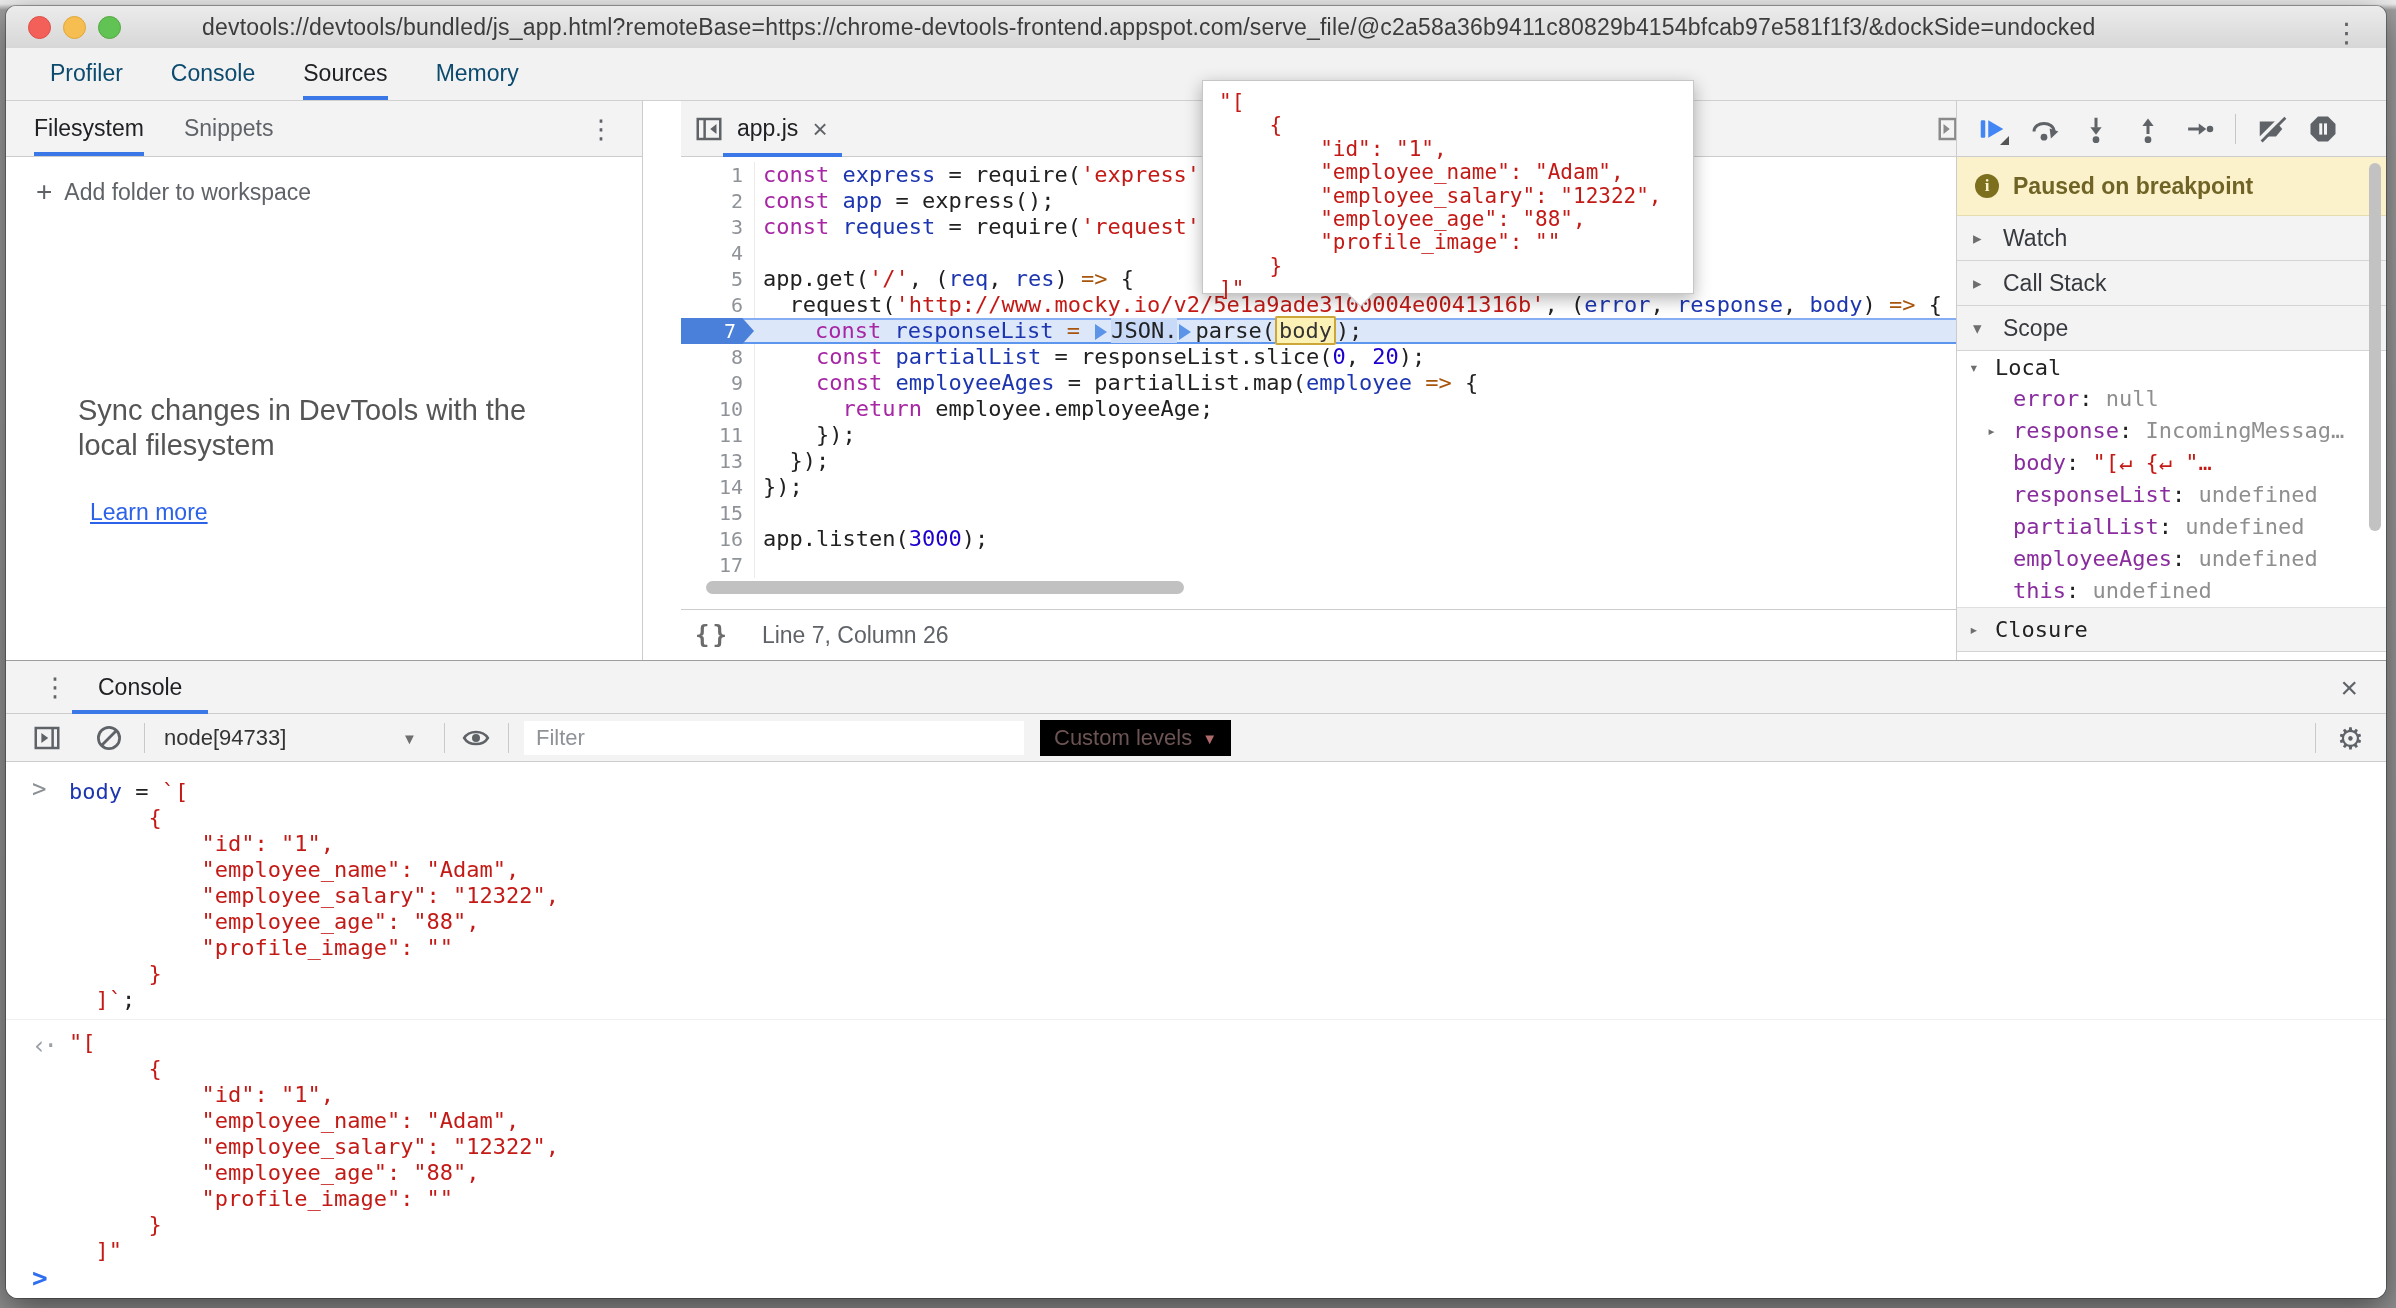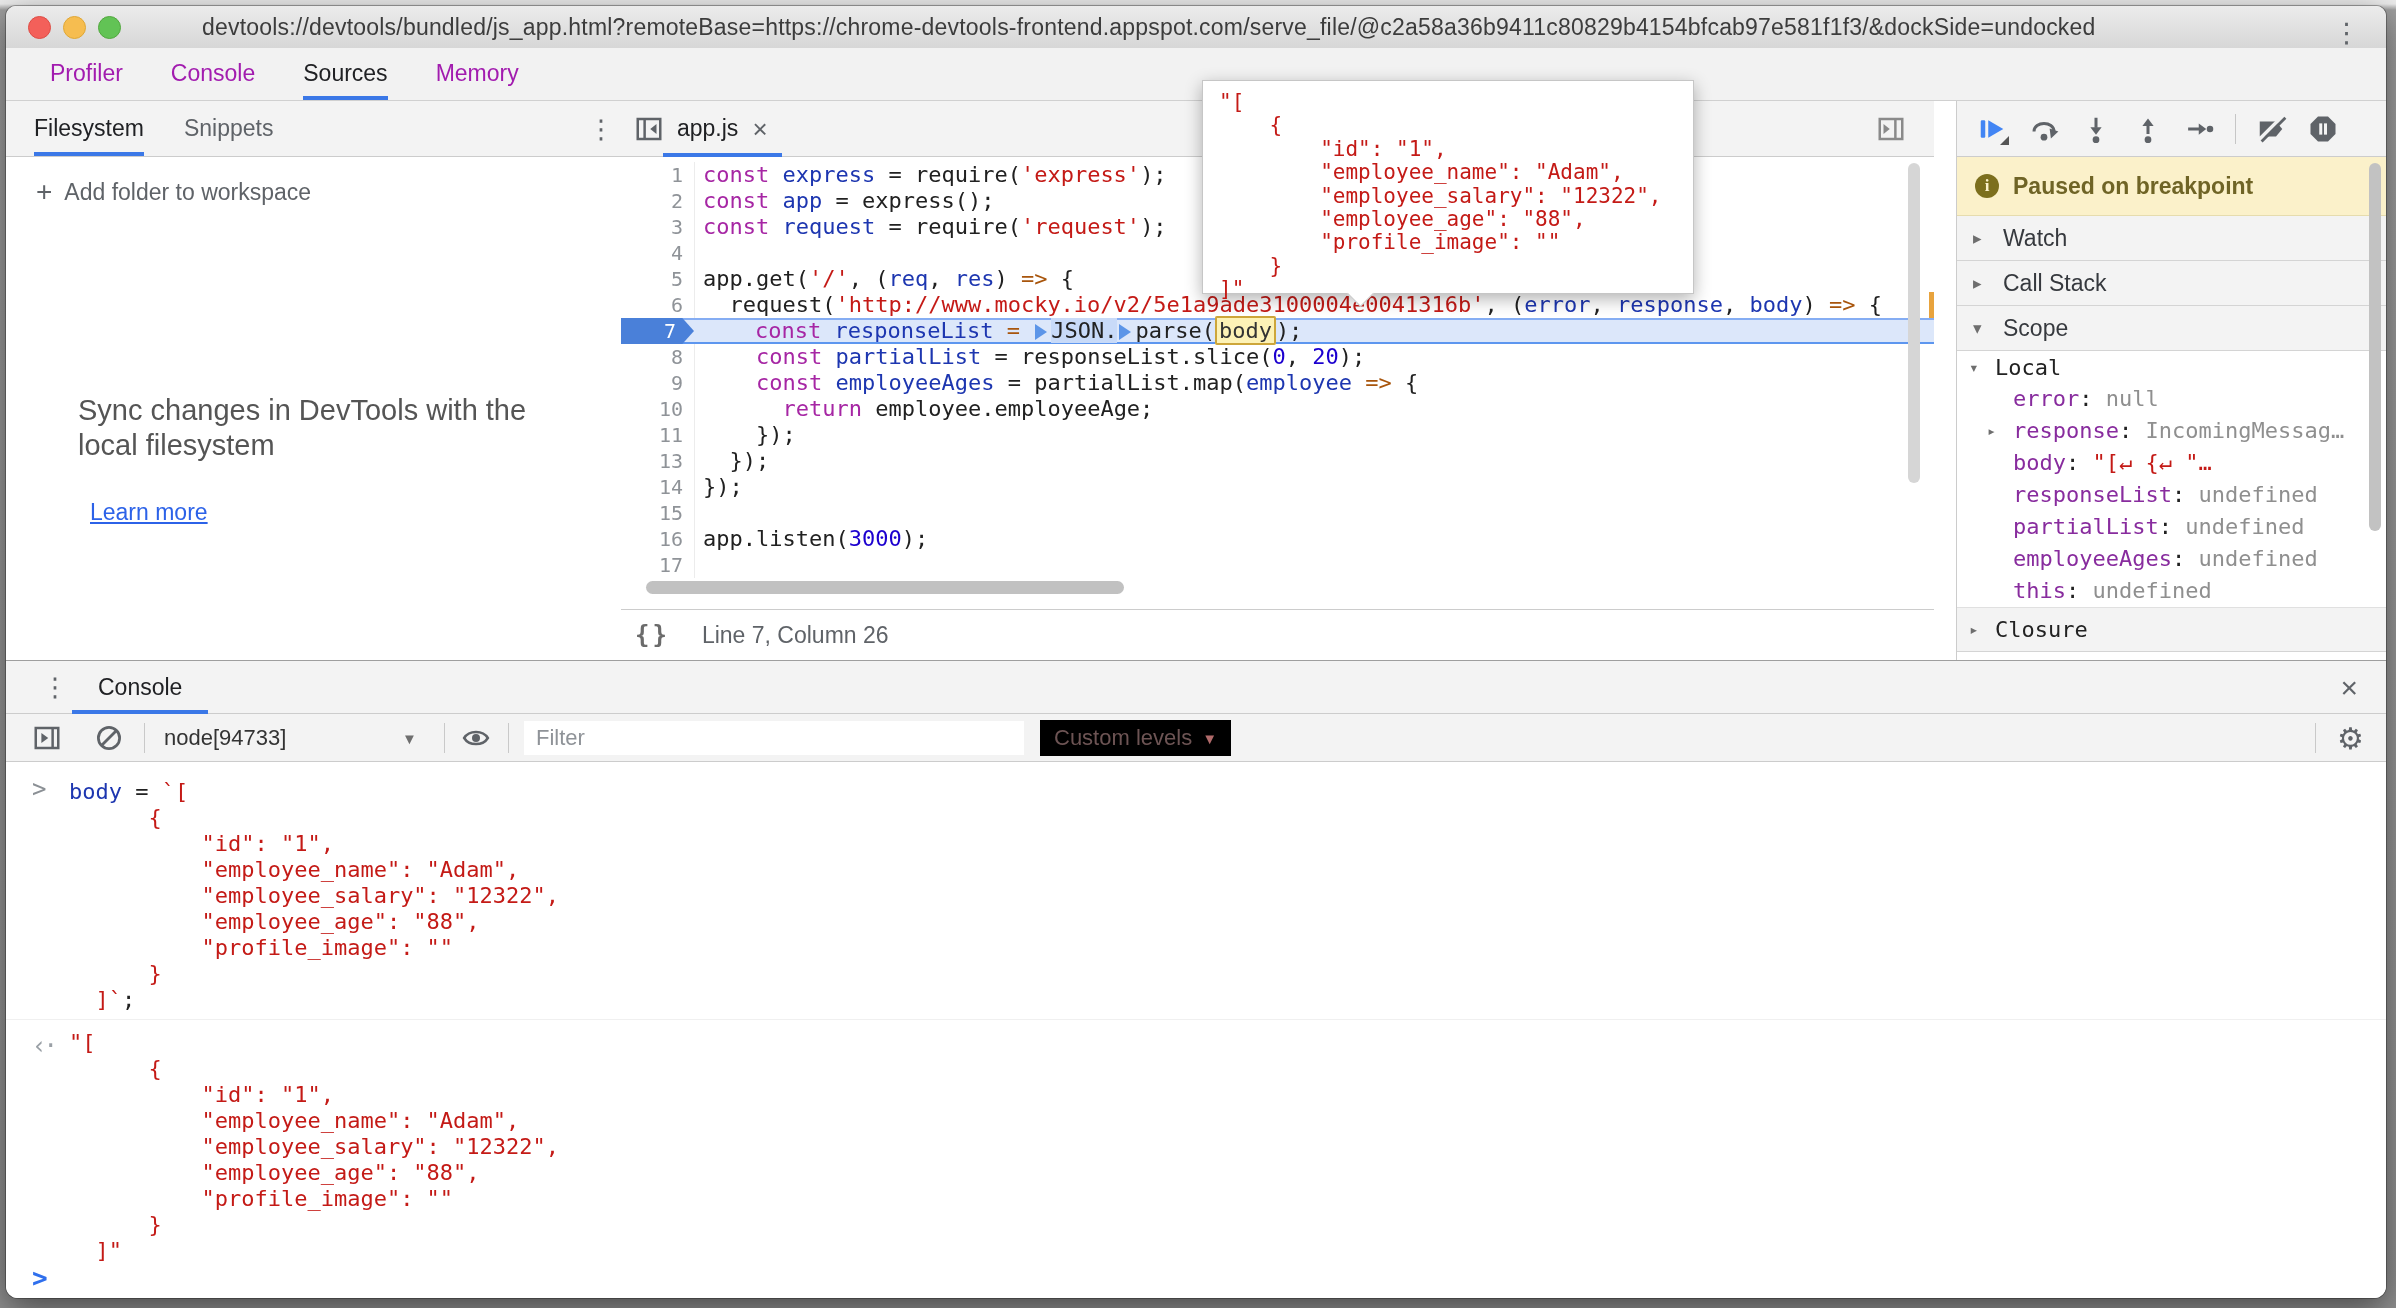--- a/index.html
+++ b/index.html
@@ -13,28 +13,28 @@
             background:linear-gradient(#ececec,#d7d7d7);border-bottom:1px solid #b0b0b0;}
   .tl{position:absolute;top:10px;width:21px;height:21px;border-radius:50%;}
   .tl.red{left:22px;background:#f3605a;border:1px solid #dd4d45;}
   .tl.yellow{left:57px;background:#f6bd50;border:1px solid #dfa736;}
   .tl.green{left:92px;background:#62c355;border:1px solid #52a73f;}
   .title-text{position:absolute;left:196px;top:0;height:42px;line-height:42px;font-size:23px;color:#3c3c3c;
               white-space:nowrap;letter-spacing:.2px;}
   
   .tabbar{position:absolute;left:0;top:42px;width:100%;height:53px;background:#f2f2f2;
           border-bottom:1px solid #d0d0d0;display:flex;align-items:stretch;padding-left:44px;gap:48px;box-sizing:border-box;}
-  .main-tab{display:flex;align-items:center;font-size:23px;color:#a21caf;border-bottom:4px solid transparent;
+  .main-tab{display:flex;align-items:center;font-size:23px;color:#0c4a6e;border-bottom:4px solid transparent;
             padding-top:3px;cursor:default;}
   .main-tab.active{color:#202124;border-bottom-color:#3b78e7;}
   .tab-overflow{position:absolute;right:26px;top:0;height:53px;display:flex;align-items:center;
                 font-size:27px;color:#5f6368;}
   
   .nav-panel{position:absolute;left:0;top:95px;width:637px;height:559px;background:#fff;border-right:1px solid #ccc;box-sizing:border-box;}
-  .editor{position:absolute;left:615px;top:95px;width:1313px;height:559px;background:#15803d;}
+  .editor{position:absolute;left:675px;top:95px;width:1313px;height:559px;background:#15803d;}
   .dbg{position:absolute;left:1950px;top:95px;width:430px;height:559px;background:#fff;border-left:1px solid #ccc;box-sizing:border-box;}
   .subheader{height:56px;background:#f3f3f3;border-bottom:1px solid #ccc;box-sizing:border-box;display:flex;align-items:stretch;position:relative;}
   
   .nav-tabs{display:flex;padding-left:28px;gap:40px;}
   .nav-tab{display:flex;align-items:center;font-size:23px;color:#5f6368;border-bottom:4px solid transparent;padding-top:3px;}
   .nav-tab.active{color:#202124;border-bottom-color:#3b78e7;}
   .panel-kebab{position:absolute;right:28px;top:0;height:56px;display:flex;align-items:center;font-size:26px;color:#5f6368;}
   .add-folder{position:absolute;left:30px;top:75px;display:flex;align-items:center;gap:12px;font-size:23px;color:#5f6368;}
   .add-plus{font-size:28px;color:#5f6368;}
   .sync-msg{position:absolute;left:72px;top:292px;width:478px;font-size:29px;line-height:35px;color:#555;}

